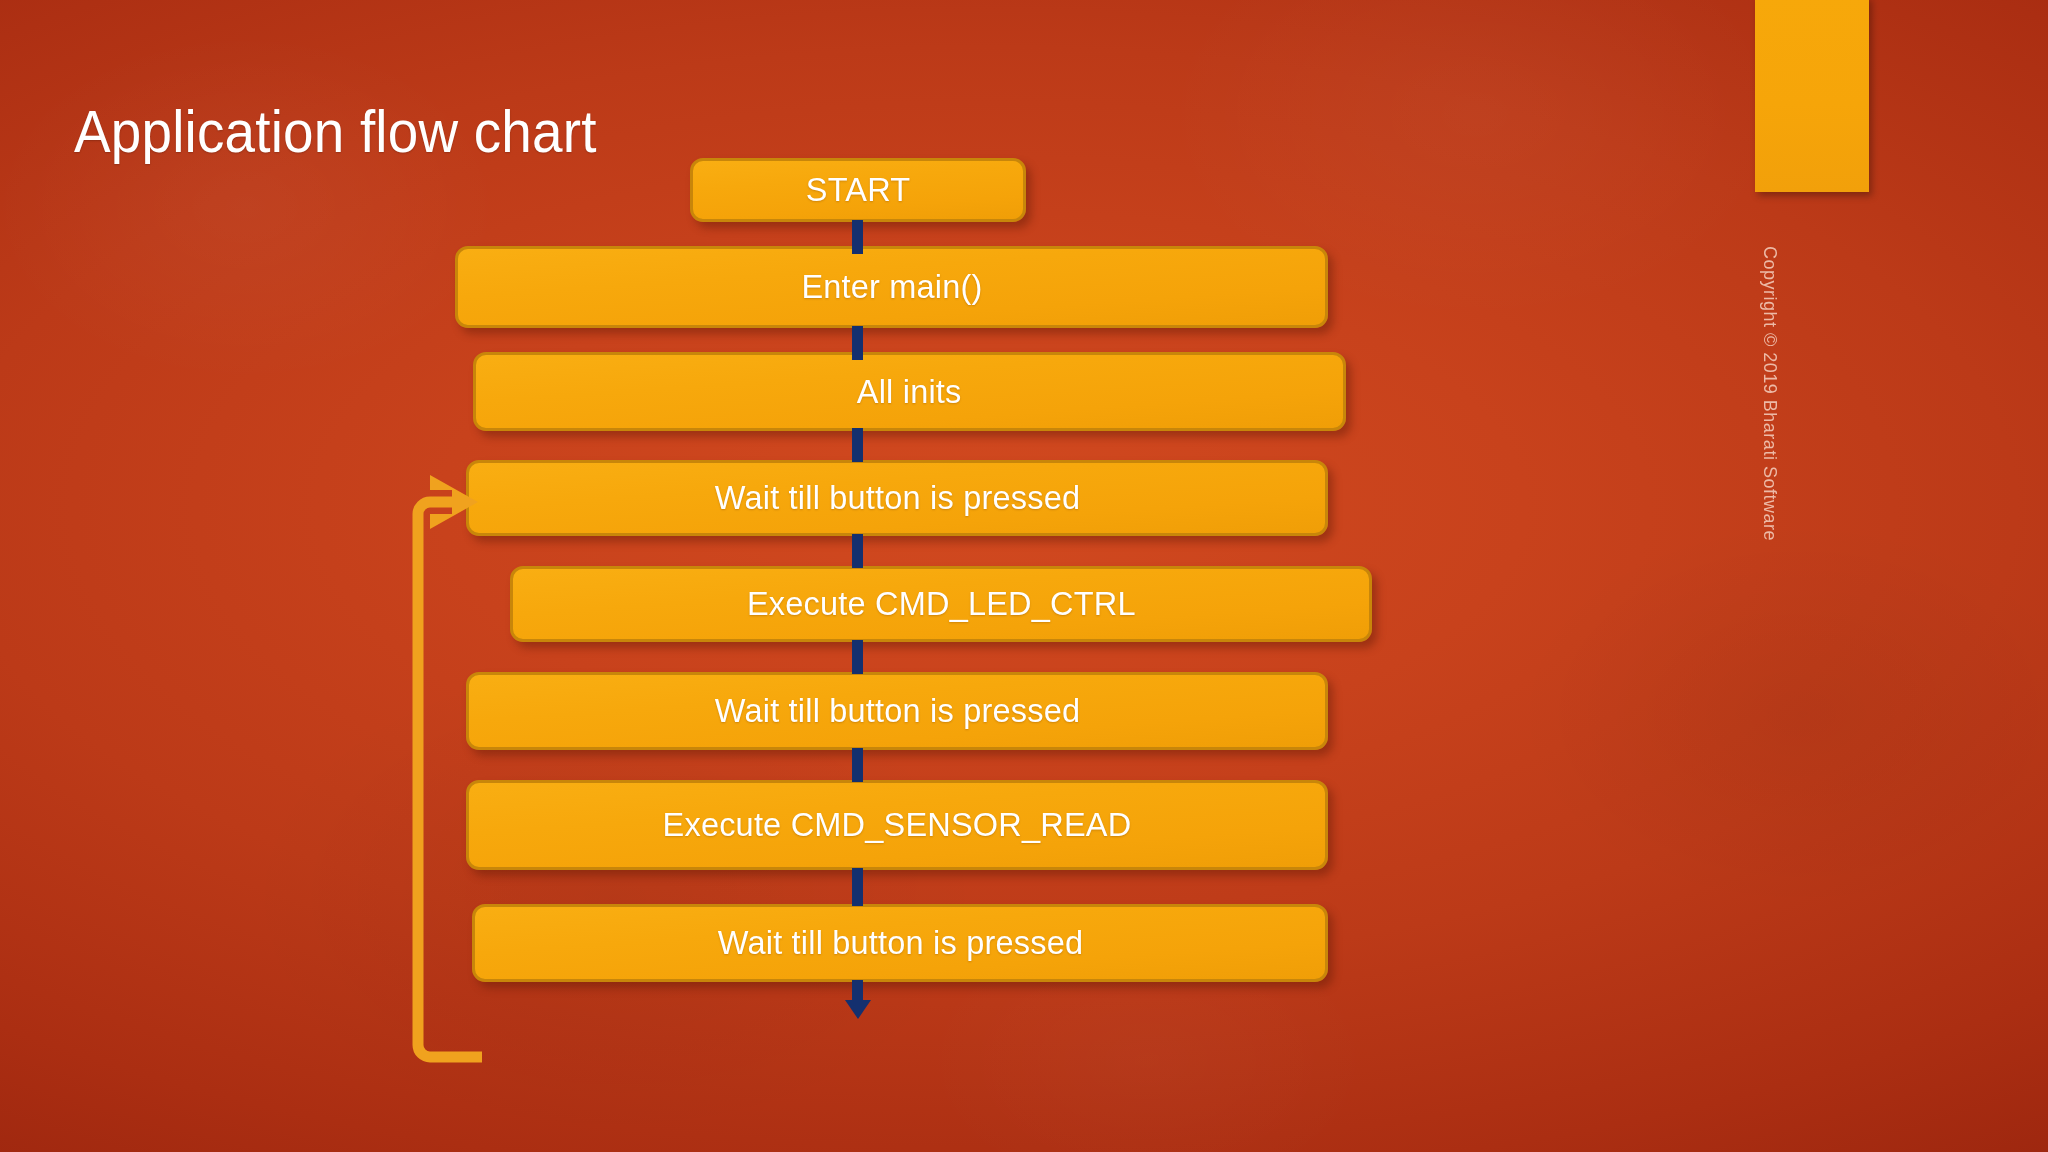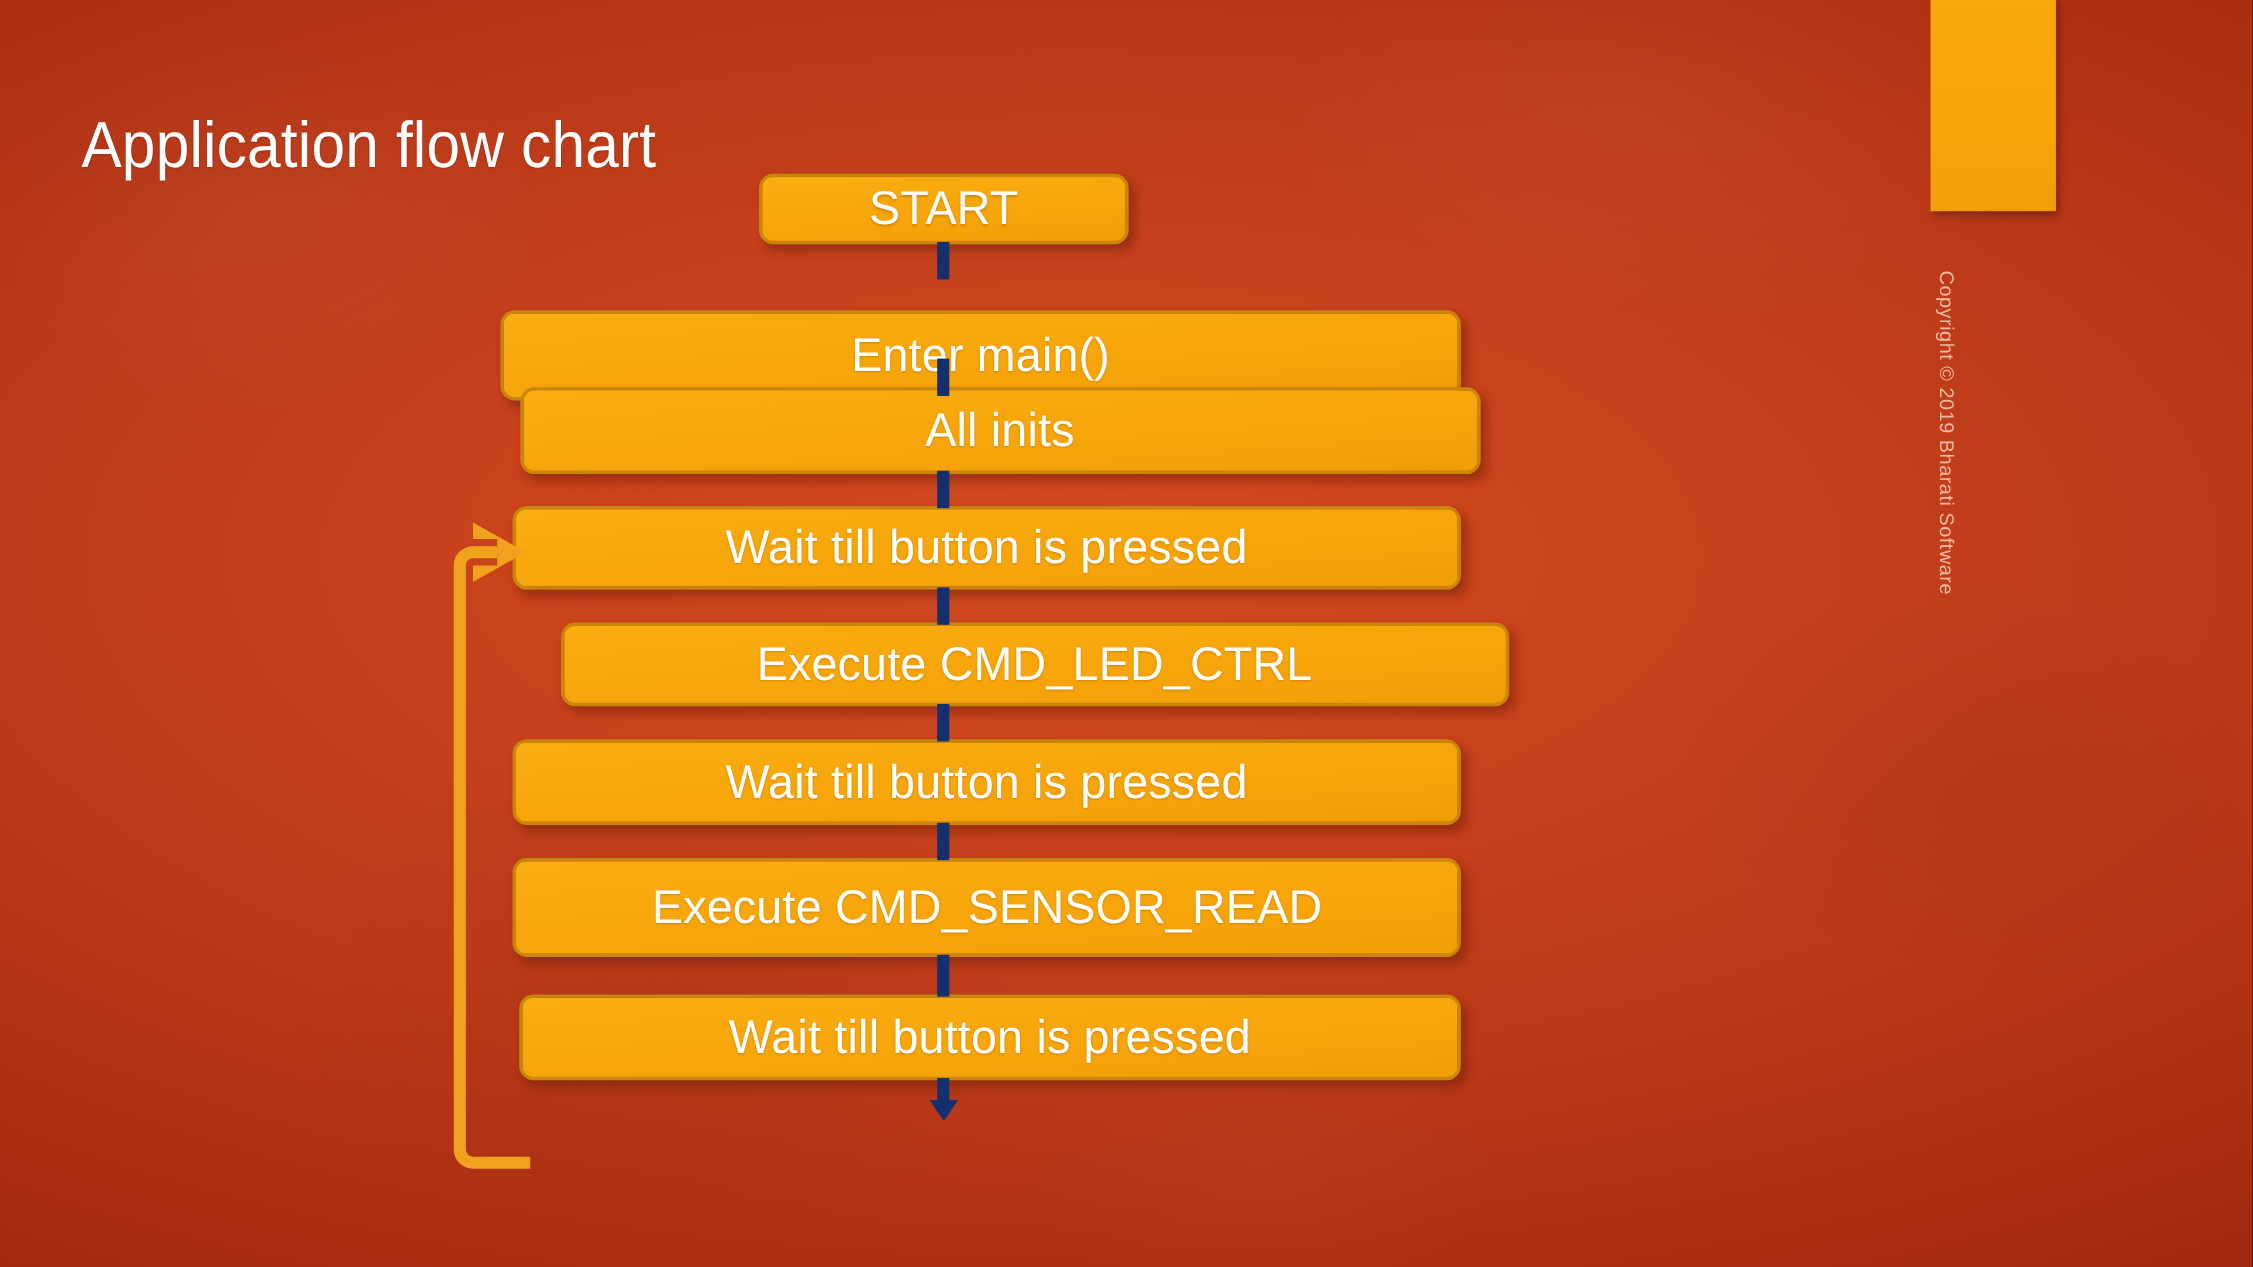--- a/index.html
+++ b/index.html
@@ -95,21 +95,21 @@
     position: absolute;
     box-sizing: border-box;
     border-radius: 13px;
     background: linear-gradient(176deg, #f9ae12 0%, #f7a80c 35%, #f5a309 72%, #f09e07 100%);
     border: 3px solid #c8860a;
     box-shadow: 5px 6px 9px rgba(90,22,6,.40);
     display: flex;
     align-items: center;
     justify-content: center;
     color: #ffffff;
-    font-size: 43px;
+    font-size: 33px;
     font-weight: 400;
     letter-spacing: .2px;
     text-shadow: 0 1px 2px rgba(120,60,0,.30);
     white-space: nowrap;
     text-align: center;
   }
   .node .node-label { transform: scaleX(.985); }
 
   
   .conn {
@@ -158,21 +158,21 @@
 
     <svg id="loop-arrow" width="2048" height="1152" viewBox="0 0 2048 1152" aria-hidden="true">
       <path d="M 482 1057 L 430 1057 A 12 12 0 0 1 418 1045 L 418 514 A 12 12 0 0 1 430 502 L 452 502" fill="none" stroke="#f0a21e" stroke-width="11" stroke-linecap="butt" stroke-linejoin="round"></path>
       <path d="M 430 475 L 478 502 L 430 529 L 430 514 L 452 514 L 452 490 L 430 490 Z" fill="#f0a21e"></path>
     </svg>
 
     <div class="node" style="left:690px; top:158px; width:336px; height:64px;">
       <span class="node-label">START</span>
     </div>
 
-    <div class="node" style="left:455px; top:246px; width:873px; height:82px;margin-top:36px;">
+    <div class="node" style="left:455px; top:246px; width:873px; height:82px;">
       <span class="node-label">Enter main()</span>
     </div>
 
     <div class="node" style="left:455px; top:352px; width:873px; height:79px;margin-left:18px;">
       <span class="node-label">All inits</span>
     </div>
 
     <div class="node" style="left:466px; top:460px; width:862px; height:76px;">
       <span class="node-label">Wait till button is pressed</span>
     </div>

